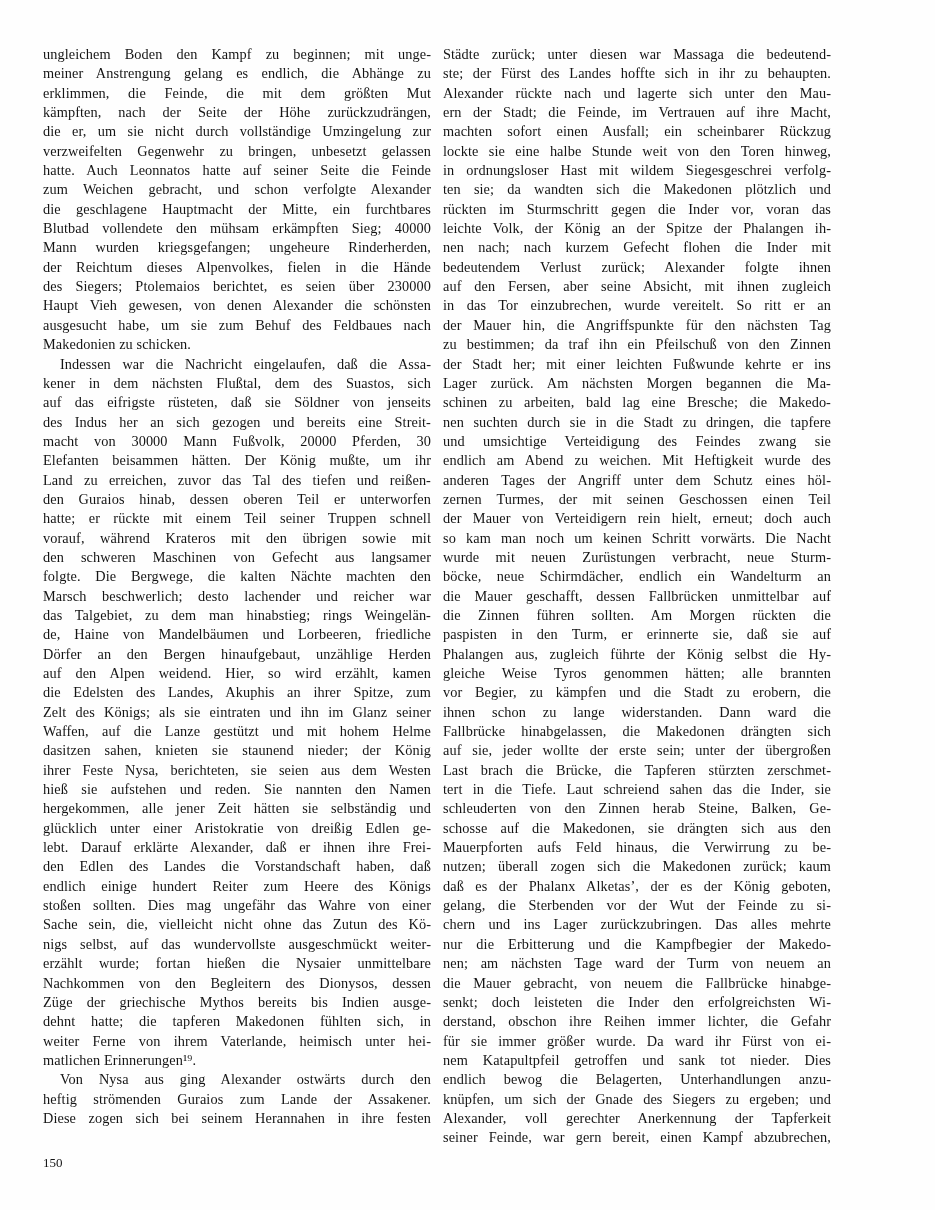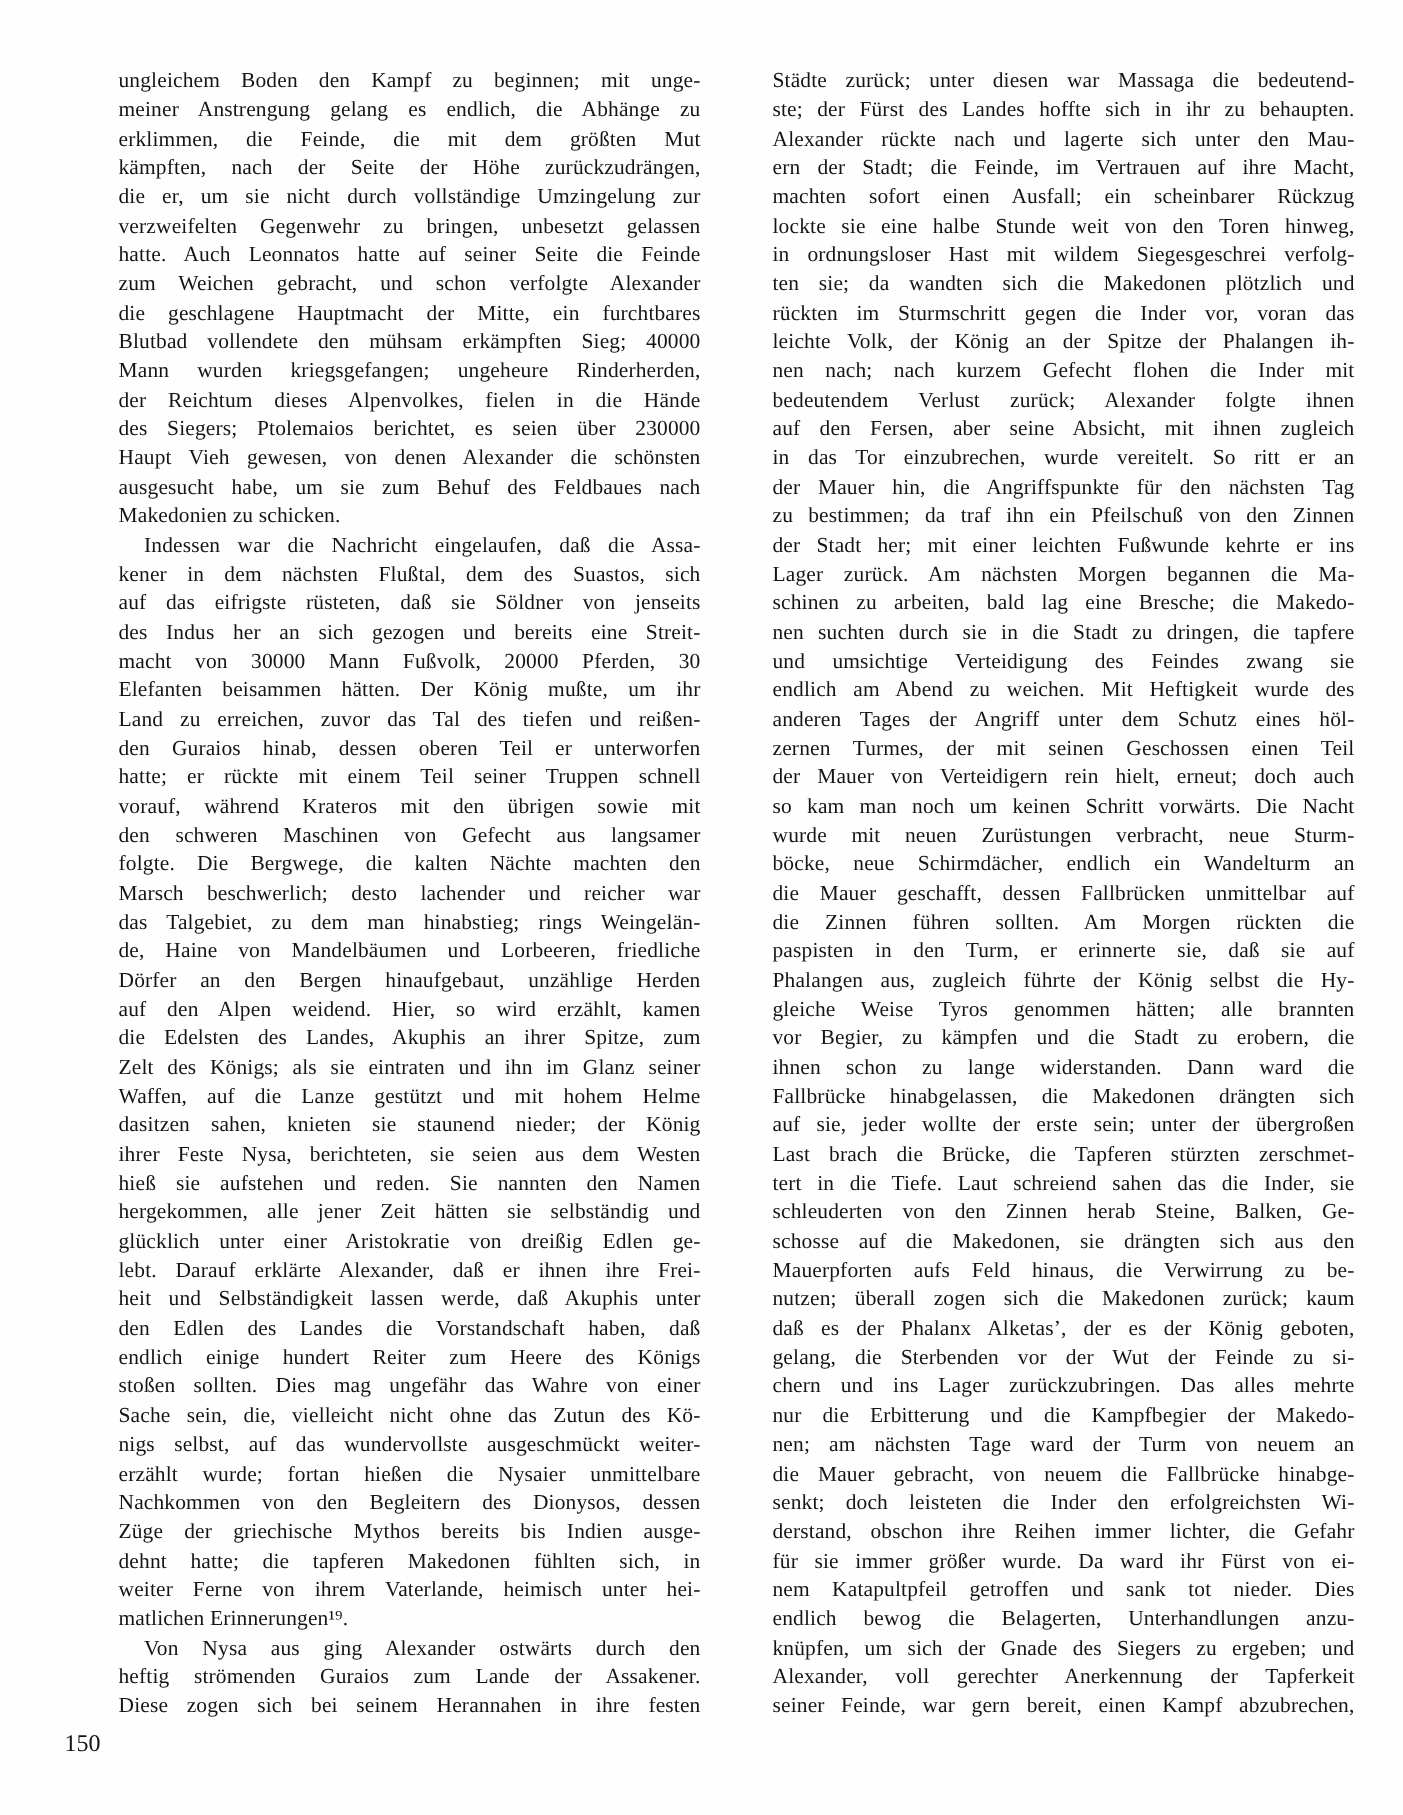--- a/index.html
+++ b/index.html
@@ -9,34 +9,34 @@
     font-family: "Liberation Serif", "DejaVu Serif", serif;
     color: #141414;
     position: relative;
     overflow: hidden;
   }
   .page { position: absolute; inset: 0; }
   .columns {
     position: absolute; left: 43px; top: 45px;
     display: flex; gap: 12px;
   }
-  .column { width: 388px; margin-left: 36px; }
+  .column { width: 388px; }
   .line {
     font-size: 14.3px;
     line-height: 19.35px;
     height: 19.35px;
     text-align: justify;
     text-align-last: justify;
     letter-spacing: 0.1px;
   }
   .line.end { text-align-last: left; }
   .line.indent { padding-left: 17px; }
   .page-number {
     position: absolute; left: 43px; top: 1155px;
-    font-size: 16px; line-height: 15px;
+    font-size: 13px; line-height: 15px;
   }
 </style>
 </head>
 <body style="background: rgb(254, 254, 254); color: rgb(20, 20, 20);">
 
 <div class="page">
   <div class="columns">
     <div class="column">
         <div class="line">ungleichem Boden den Kampf zu beginnen; mit unge-</div>
         <div class="line">meiner Anstrengung gelang es endlich, die Abhänge zu</div>
@@ -73,21 +73,20 @@
         <div class="line">auf den Alpen weidend. Hier, so wird erzählt, kamen</div>
         <div class="line">die Edelsten des Landes, Akuphis an ihrer Spitze, zum</div>
         <div class="line">Zelt des Königs; als sie eintraten und ihn im Glanz seiner</div>
         <div class="line">Waffen, auf die Lanze gestützt und mit hohem Helme</div>
         <div class="line">dasitzen sahen, knieten sie staunend nieder; der König</div>
         <div class="line">ihrer Feste Nysa, berichteten, sie seien aus dem Westen</div>
         <div class="line">hieß sie aufstehen und reden. Sie nannten den Namen</div>
         <div class="line">hergekommen, alle jener Zeit hätten sie selbständig und</div>
         <div class="line">glücklich unter einer Aristokratie von dreißig Edlen ge-</div>
         <div class="line">lebt. Darauf erklärte Alexander, daß er ihnen ihre Frei-</div>
-        <div class="line">heit und Selbständigkeit lassen werde, daß Akuphis unter</div>
         <div class="line">den Edlen des Landes die Vorstandschaft haben, daß</div>
         <div class="line">endlich einige hundert Reiter zum Heere des Königs</div>
         <div class="line">stoßen sollten. Dies mag ungefähr das Wahre von einer</div>
         <div class="line">Sache sein, die, vielleicht nicht ohne das Zutun des Kö-</div>
         <div class="line">nigs selbst, auf das wundervollste ausgeschmückt weiter-</div>
         <div class="line">erzählt wurde; fortan hießen die Nysaier unmittelbare</div>
         <div class="line">Nachkommen von den Begleitern des Dionysos, dessen</div>
         <div class="line">Züge der griechische Mythos bereits bis Indien ausge-</div>
         <div class="line">dehnt hatte; die tapferen Makedonen fühlten sich, in</div>
         <div class="line">weiter Ferne von ihrem Vaterlande, heimisch unter hei-</div>

